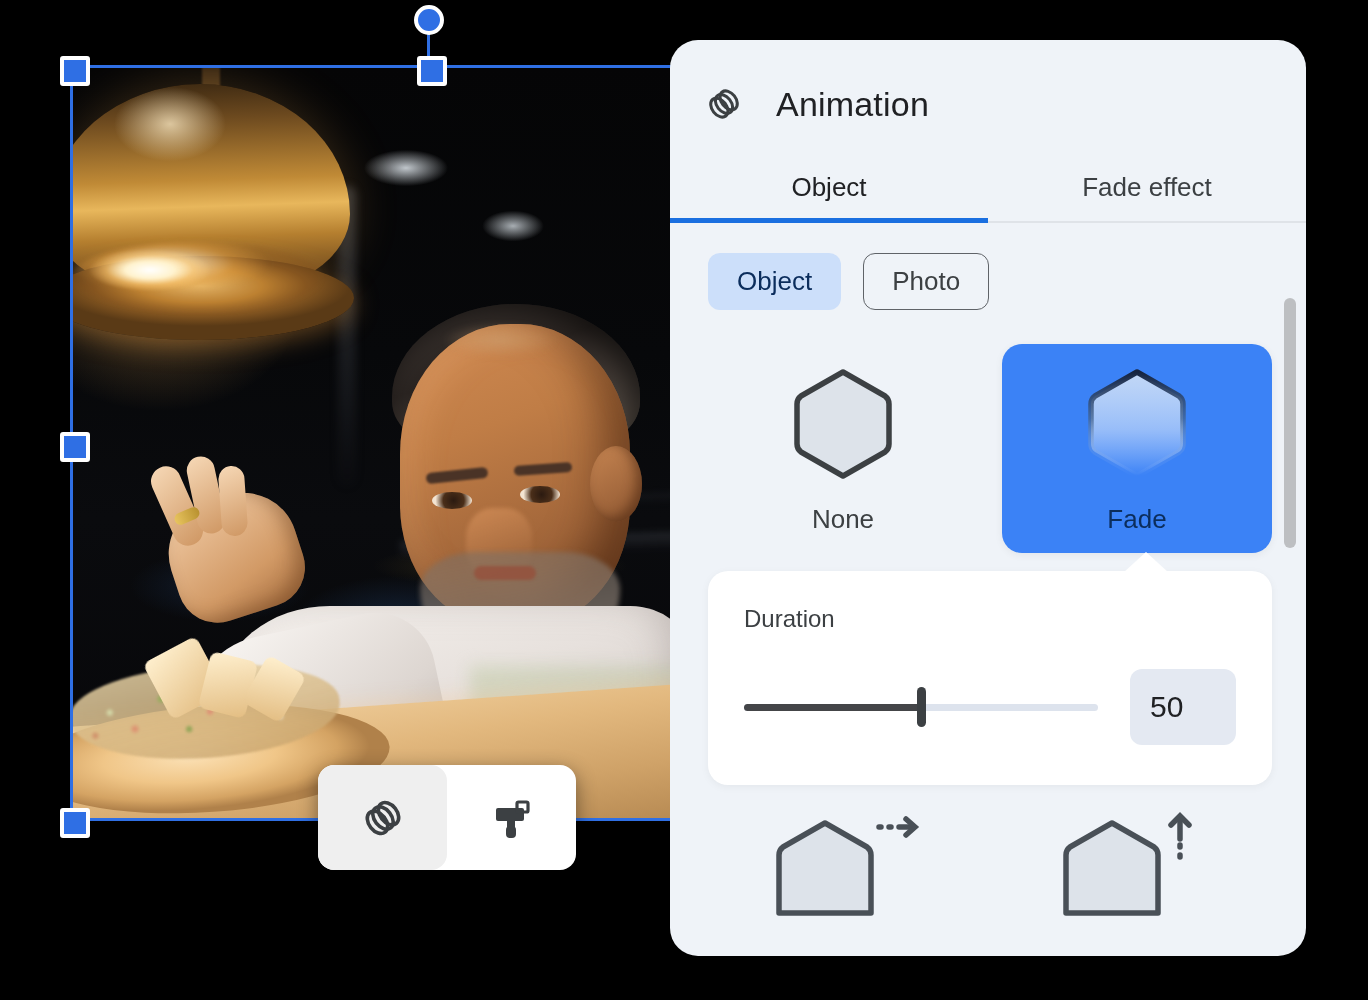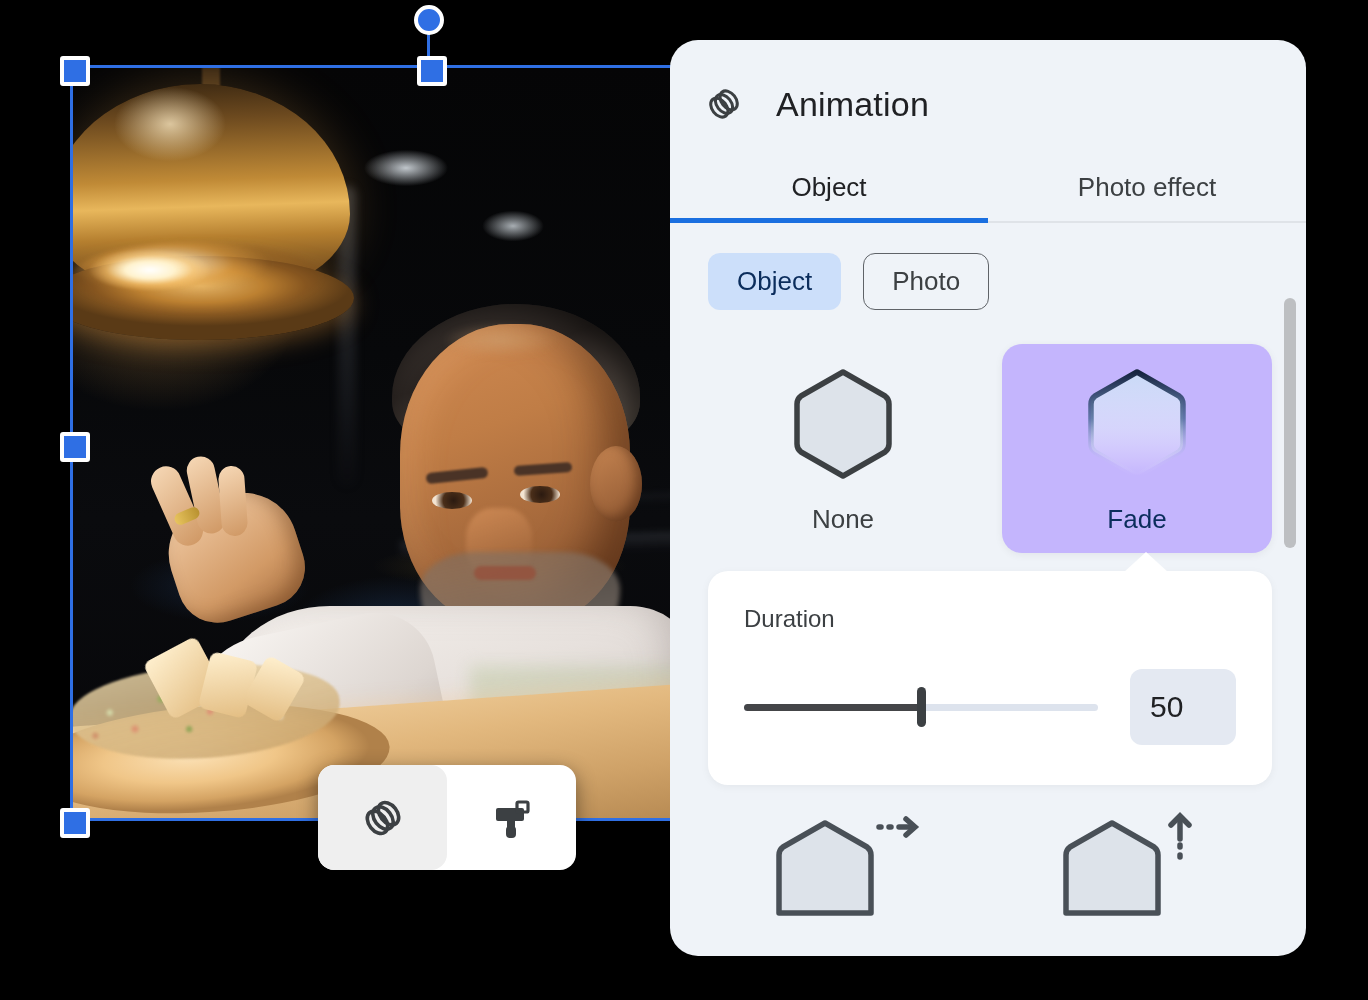--- a/index.html
+++ b/index.html
@@ -254,21 +254,21 @@
     padding:12px 28px; border-radius:12px; font-size:26px; cursor:pointer;
     border:1px solid #5f6368; color:#3c4043; background:transparent;
   }
   .chip.active { background:#ccdffa; color:#0b2d5c; border-color:transparent; }
 
   .anim-grid { display:grid; grid-template-columns:1fr 1fr; gap:24px; margin-top:34px; }
   .anim-card {
     border-radius:20px; padding:22px 0 18px; text-align:center; cursor:pointer;
     display:flex; flex-direction:column; align-items:center; gap:22px;
   }
-  .anim-card.selected { background:#c4b5fd; box-shadow:0 2px 8px rgba(0,0,0,.06); }
+  .anim-card.selected { background:#3b82f6; box-shadow:0 2px 8px rgba(0,0,0,.06); }
   .anim-label { font-size:26px; color:#3c4043; }
   .anim-card.selected .anim-label { color:#0b2d5c; }
 
   .duration-card {
     position:relative; margin-top:18px; background:#fff; border-radius:20px;
     padding:34px 36px 40px; box-shadow:0 2px 8px rgba(0,0,0,.05);
   }
   .duration-card::before {
     content:""; position:absolute; left:416px; top:-19px;
     border-left:22px solid transparent; border-right:22px solid transparent;
@@ -387,21 +387,21 @@
           <ellipse cx="19" cy="26" rx="8.5" ry="12.5"></ellipse>
           <ellipse cx="26" cy="26" rx="8.5" ry="12.5"></ellipse>
           <ellipse cx="33" cy="26" rx="8.5" ry="12.5"></ellipse>
         </g>
       </svg>
       <div class="panel-title">Animation</div>
     </div>
 
     <div class="tabs">
       <div class="tab active">Object</div>
-      <div class="tab">Photo effect</div>
+      <div class="tab">Fade effect</div>
     </div>
 
     <div class="panel-body">
 
       <div class="chips">
         <div class="chip active">Object</div>
         <div class="chip">Photo</div>
       </div>
 
       <div class="anim-grid">

